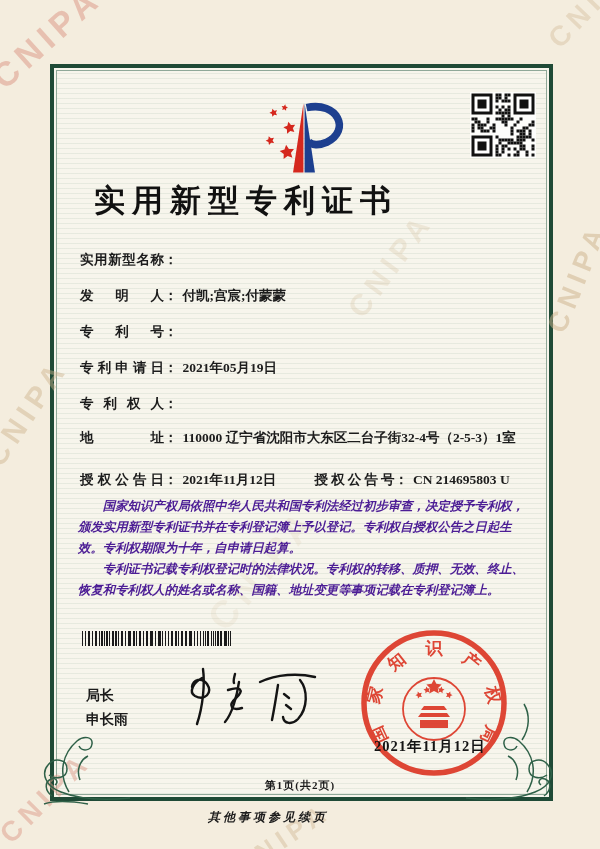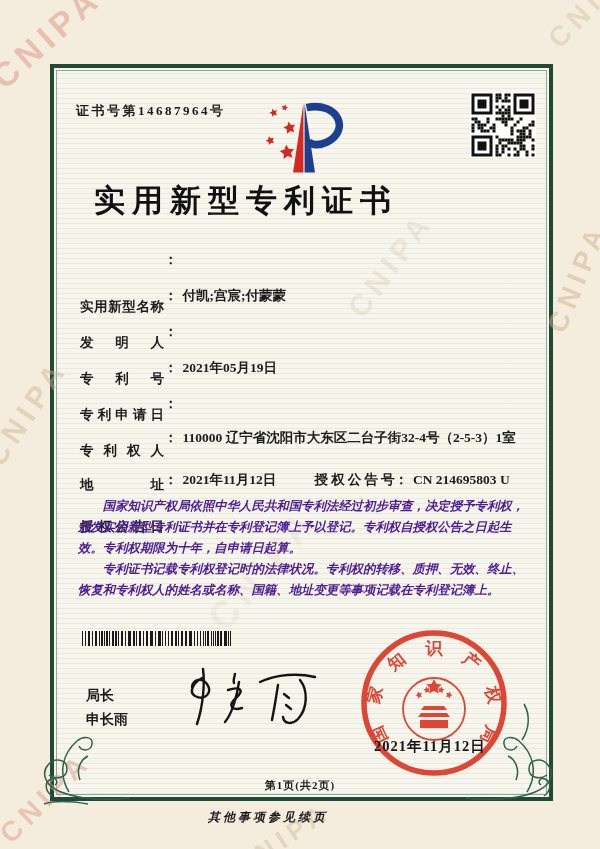--- a/index.html
+++ b/index.html
@@ -27,21 +27,21 @@
   }
   .content{position:absolute;inset:0;z-index:3;}
   .certno{position:absolute;left:76px;top:102px;font-size:13px;letter-spacing:2.5px;font-weight:600;}
   .logo{position:absolute;left:245px;top:93px;z-index:3;}
   .qr{position:absolute;left:470px;top:92px;z-index:3;background:#fdfdfb;}
   .title{
     position:absolute;left:0;top:180px;width:492px;text-align:center;
     font-size:31px;font-weight:bold;letter-spacing:7px;color:#111;
   }
   .row{position:absolute;left:80px;display:flex;font-size:13.5px;font-weight:600;line-height:19px;}
-  .flabel{display:inline-block;width:84px;text-align:justify;text-align-last:justify;margin-top:47px;}
+  .flabel{display:inline-block;width:84px;text-align:justify;text-align-last:justify;}
   .flabel2{display:inline-block;width:80px;text-align:justify;text-align-last:justify;}
   .fval{margin-left:5px;}
   .r0{top:250px}.r1{top:286px}.r2{top:322px}.r3{top:358px}.r4{top:394px}
   .r5{top:428px}.r6{top:470px}
   .addrval{width:340px;}
   .gv1{width:132px;}
   .paras{
     position:absolute;left:78px;top:496px;width:448px;
     font-size:12.4px;line-height:21px;font-style:italic;color:#4c1d95;font-weight:600;
   }
@@ -76,21 +76,20 @@
   <div class="wm wm-tan" style="left:190px;top:548px;font-size:38px;transform:rotate(-50deg);opacity:.13;">CNIPA</div>
   <div class="wm wm-pink" style="left:-12px;top:782px;font-size:28px;transform:rotate(-45deg);opacity:.5;">CNIPA</div>
   <div class="wm wm-tan" style="left:228px;top:824px;font-size:26px;transform:rotate(-34deg);opacity:.4;">CNIPA</div>
 
   <div class="box">
     <div class="box-inner"></div>
   </div>
 
   <div class="content">
 
-    <div class="certno">证书号第14687964号</div>
 
     <svg class="logo" width="118" height="90" viewBox="0 0 140 90">
       <defs>
         <path id="star" d="M0,-1 L0.294,-0.405 L0.951,-0.309 L0.476,0.155 L0.588,0.809 L0,0.5 L-0.588,0.809 L-0.476,0.155 L-0.951,-0.309 L-0.294,-0.405 Z"></path>
       </defs>
       <g fill="#d5281e">
         <use href="#star" transform="translate(34,15) scale(5) rotate(-18)"></use>
         <use href="#star" transform="translate(47,9) scale(4) rotate(10)"></use>
         <use href="#star" transform="translate(53,33) scale(7.5) rotate(-12)"></use>
         <use href="#star" transform="translate(30,48) scale(5.5) rotate(-20)"></use>

